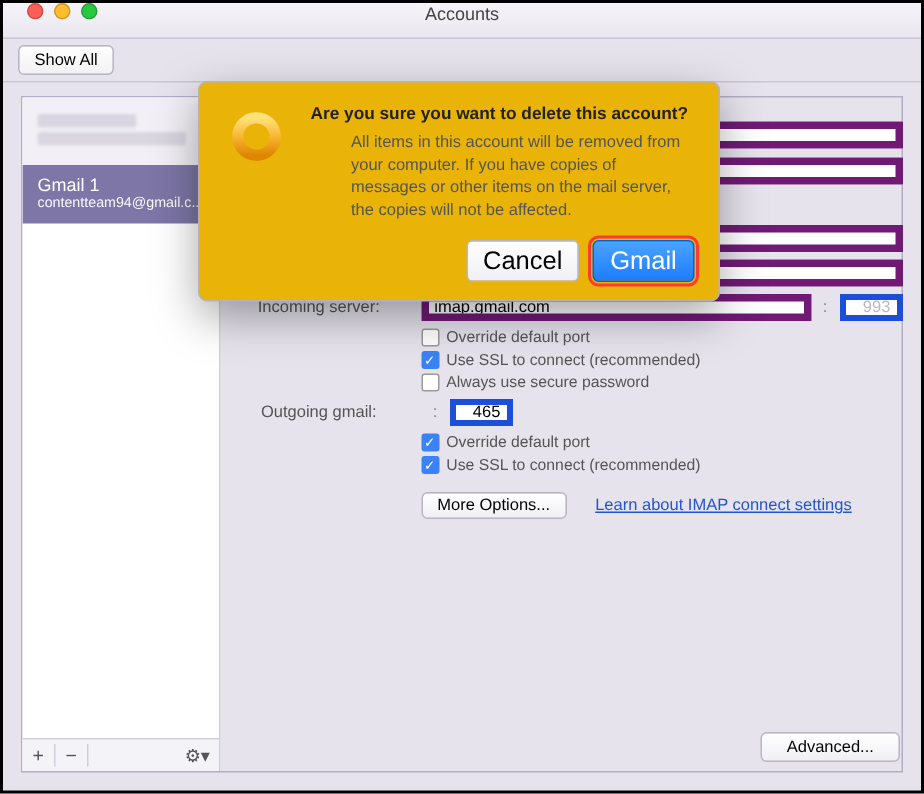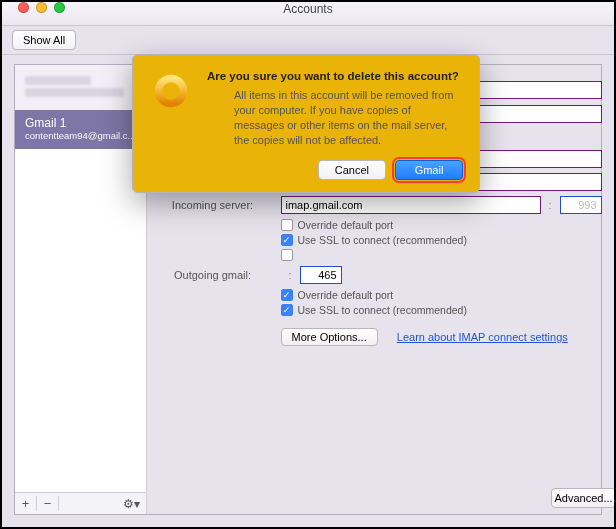--- a/index.html
+++ b/index.html
@@ -26,44 +26,44 @@
 .s-sub { font-size:9.5px; opacity:.95; }
 
 .sbottom { height:22px; border-top:1px solid #d0cdda; display:flex; align-items:center; background:#f4f3f7; }
 .sbottom .btn { width:22px; text-align:center; font-size:13px; color:#555; border-right:1px solid #d0cdda; cursor:pointer; }
 .sbottom .spacer { flex:1; }
 .sbottom .gear { width:28px; text-align:center; font-size:12px; color:#555; cursor:pointer; }
 
 .form { flex:1; padding:10px 14px 10px 6px; font-size:11px; color:#333; position:relative; }
 .row { display:flex; align-items:center; margin:5px 0; }
 .lbl { width:120px; text-align:center; margin-right:8px; font-size:11px; color:#555; }
-.inp { flex:1; background:#fff; border:1px solid #701a75; height:18px; font-size:11px; padding:1px 4px; }
+.inp { flex:1; background:#fff; border:5px solid #701a75; height:18px; font-size:11px; padding:1px 4px; }
 .inp.short{flex:none;width:260px}
-.port { width:42px; background:#fff; border:1px solid #1d4ed8; height:18px; font-size:11px; padding:1px 4px; text-align:right; margin-left:6px; }
+.port { width:42px; background:#fff; border:4px solid #1d4ed8; height:18px; font-size:11px; padding:1px 4px; text-align:right; margin-left:6px; }
 .port.dim{color:#bbb}
 .colon{margin:0 2px 0 8px;color:#888}
 .section { font-weight:bold; font-size:11px; margin:10px 0 4px 16px; color:#444; }
 .chk-row { display:flex; align-items:center; margin:3px 4px 3px 128px; font-size:10.5px; color:#555; gap:5px; }
 .chk { width:12px; height:12px; border:1px solid #999; border-radius:2px; background:#fff; display:inline-flex; align-items:center; justify-content:center; font-size:9px; color:#fff; }
 .chk.on{background:#3b82f6;border-color:#3b82f6}
 .more-btn { margin-left:128px; margin-top:2px; background:linear-gradient(#fff,#f0eff4); border:1px solid #b9b6c4; border-radius:4px; padding:2px 10px; font-size:11px; }
 .link { color:#2255cc; text-decoration:underline; font-size:11px; margin-left:16px; display:inline-block; margin-top:12px; }
-.adv-btn { position:absolute; right:0; bottom:6px; background:linear-gradient(#fff,#f0eff4); border:1px solid #b9b6c4; border-radius:4px; padding:3px 2px; font-size:11px;margin-top:32px; }
+.adv-btn { position:absolute; right:16px; bottom:6px; background:linear-gradient(#fff,#f0eff4); border:1px solid #b9b6c4; border-radius:4px; padding:3px 16px; font-size:11px;margin-top:32px; }
 .cut { height:20px; overflow:hidden; }
 
 
 .modal { position:absolute; top:52px; left:130px; width:348px; background:#eab308; border:1px solid #b5b2bc; border-radius:6px; box-shadow:0 10px 30px rgba(0,0,0,.35); padding:14px 16px 12px 14px; display:flex; gap:12px; z-index:10; }
 .modal .iconwrap { width:48px; display:flex; justify-content:center; padding-top:2px; }
 .o-icon { width:40px; height:40px; }
 .o-icon .ring { fill:none; stroke:url(#og); stroke-width:9; }
 .modal .body { flex:1; font-size:11px; color:#555; }
 .modal .body .q { font-weight:bold; color:#222; font-size:11.5px; margin-bottom:5px; line-height:1.25; }
 .modal .body .d { line-height:1.35;margin-left:27px; }
 .modal .btns { text-align:right; margin-top:12px; }
-.modal .btns button { min-width:68px; padding:3px 10px; font-size:11px; border-radius:4px; }
+.modal .btns button { min-width:68px; padding:3px 10px; font-size:17px; border-radius:4px; }
 .btn-cancel { background:linear-gradient(#fff,#f0eff4); border:1px solid #b9b6c4; margin-right:6px; }
 .btn-delete { background:linear-gradient(#4aa3ff,#1e7cff); border:1px solid #0a5ed6; color:#fff; outline:2px solid #ff3b30; outline-offset:1px; }
 </style>
 </head>
 <body>
 
 <div class="titlebar">
   <div class="traffic">
     <div class="dot r"></div>
     <div class="dot y"></div>
@@ -126,20 +126,21 @@
     <div class="chk-row">
         <span class="chk"></span>
         <span>Override default port</span>
       </div>
     <div class="chk-row">
         <span class="chk on">✓</span>
         <span>Use SSL to connect (recommended)</span>
       </div>
     <div class="chk-row">
         <span class="chk"></span>
+        <span>Always use secure password</span>
       </div>
 
     <div class="row">
       <div class="lbl">Outgoing gmail:</div>
       <span class="colon">:</span>
       <input class="port" value="465" style="">
     </div>
     <div class="chk-row">
         <span class="chk on">✓</span>
         <span>Override default port</span>

